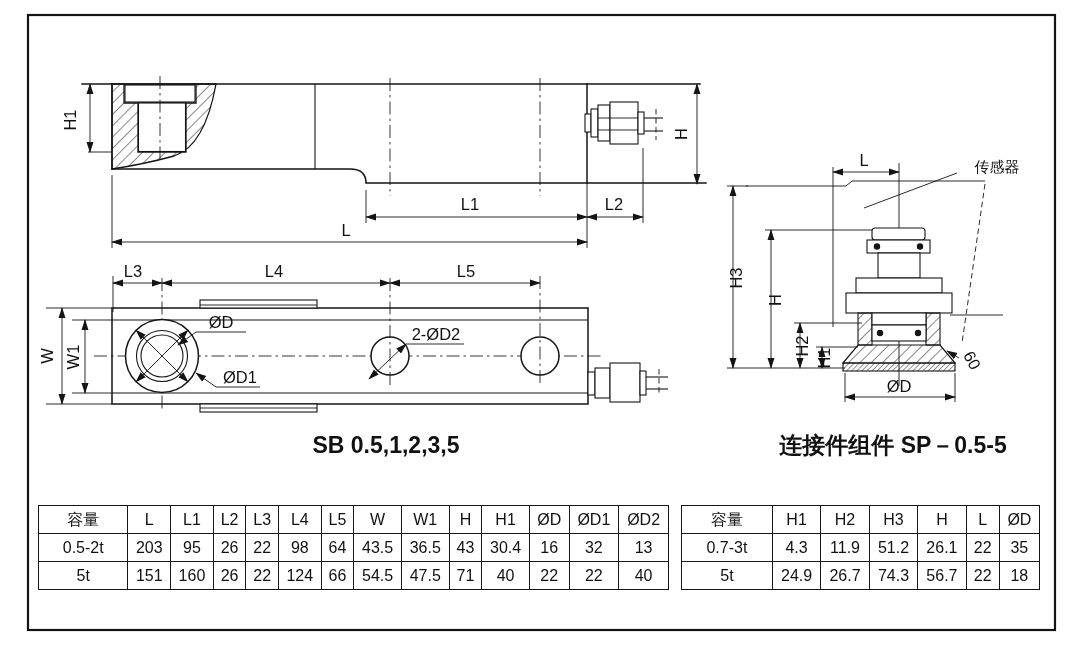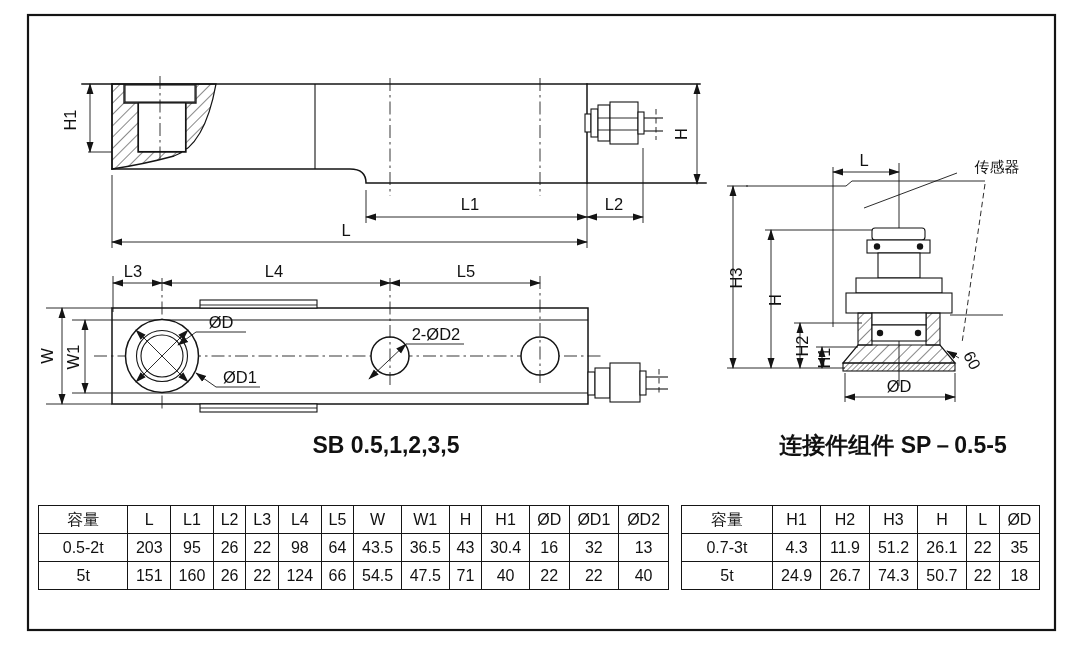--- a/index.html
+++ b/index.html
@@ -287,20 +287,20 @@
           <td>51.2</td>
           <td>26.1</td>
           <td>22</td>
           <td>35</td>
         </tr>
         <tr>
           <td>5t</td>
           <td>24.9</td>
           <td>26.7</td>
           <td>74.3</td>
-          <td>50.7</td>
+          <td>56.7</td>
           <td>22</td>
           <td>18</td>
         </tr>
       </tbody>
   </table>
 
 </div>
 
 </body></html>

